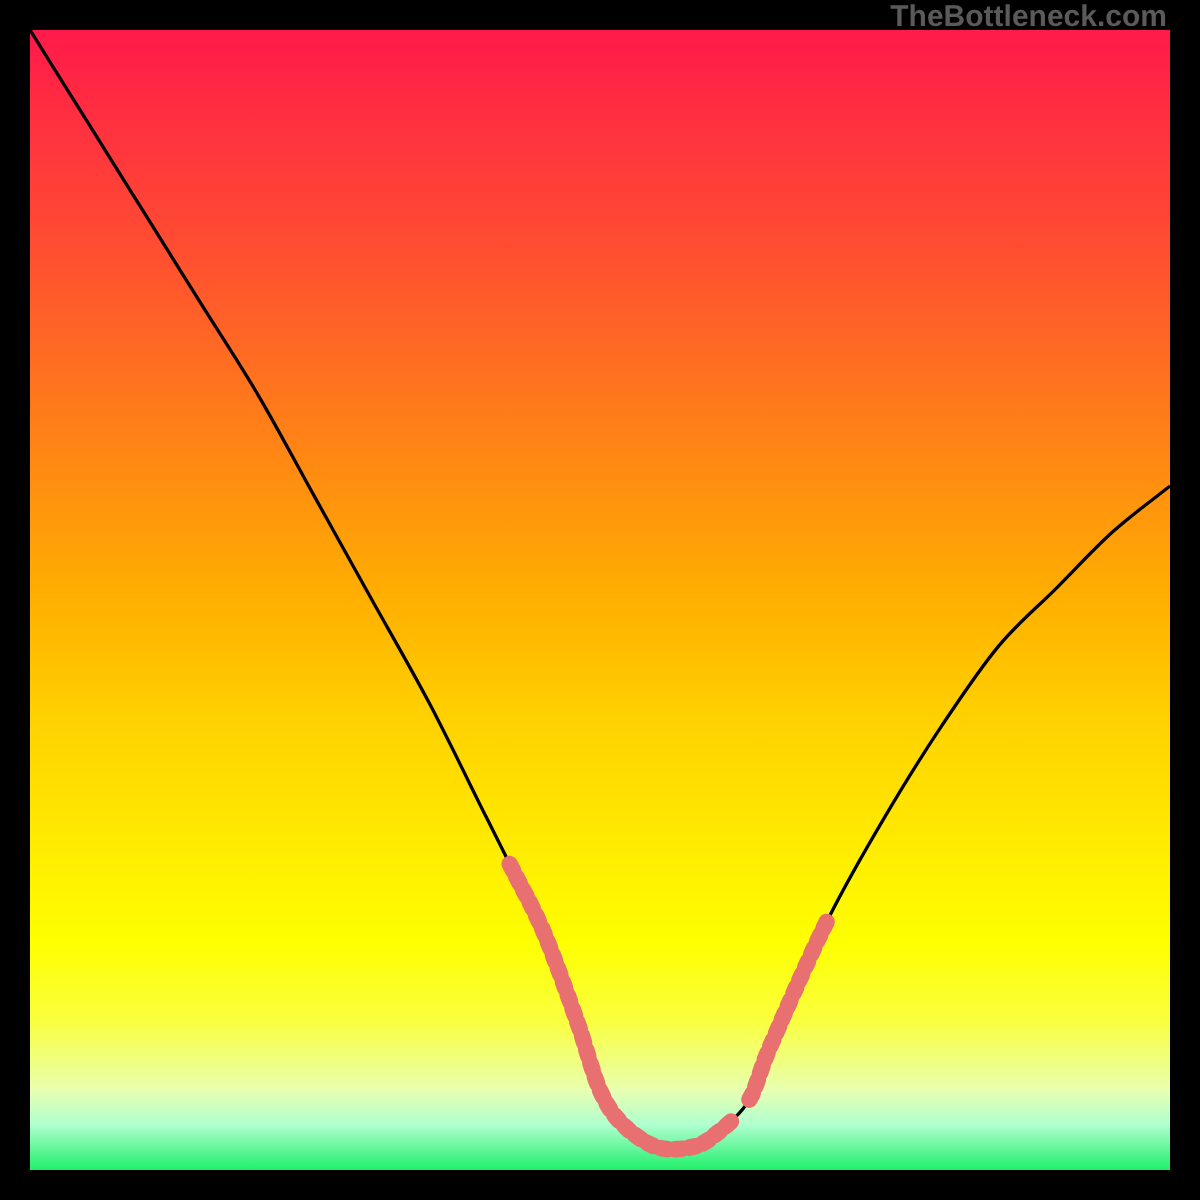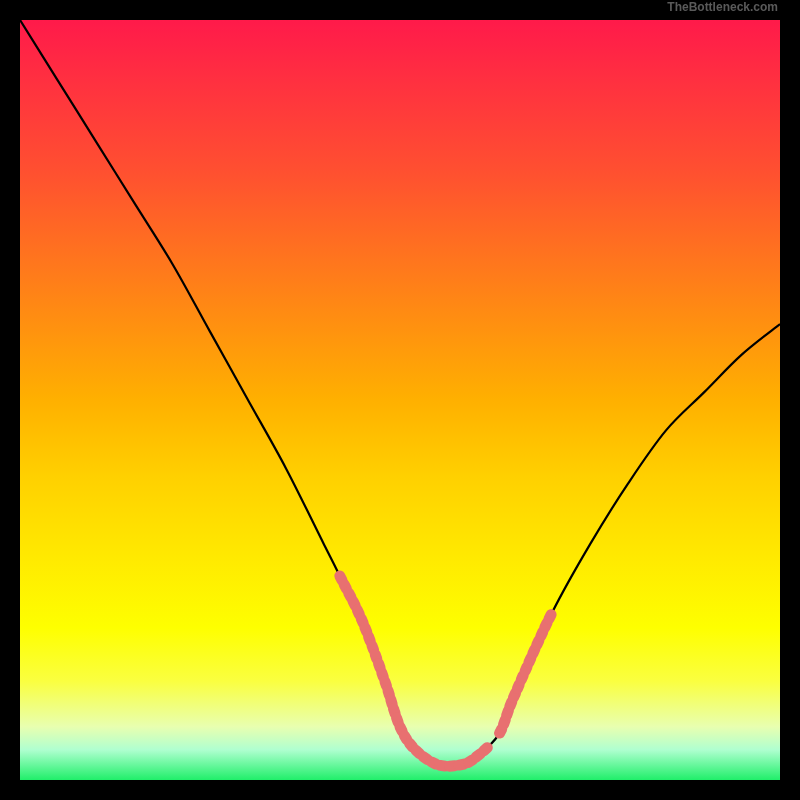--- a/index.html
+++ b/index.html
@@ -38,21 +38,21 @@
       #e8ffb0 93%,
       #b0ffd0 96%,
       #20ef6a 100%
     );
   }
   .watermark {
     position: absolute;
     top: 0px;
     right: 22px;
     font-family: Arial, Helvetica, sans-serif;
-    font-size: 12px;
+    font-size: 20px;
     font-weight: bold;
     color: #5a5a5a;
     z-index: 10;
     text-align: center;
   }
   svg.curve {
     position: absolute;
     left: 0;
     top: 0;
     width: 760px;

